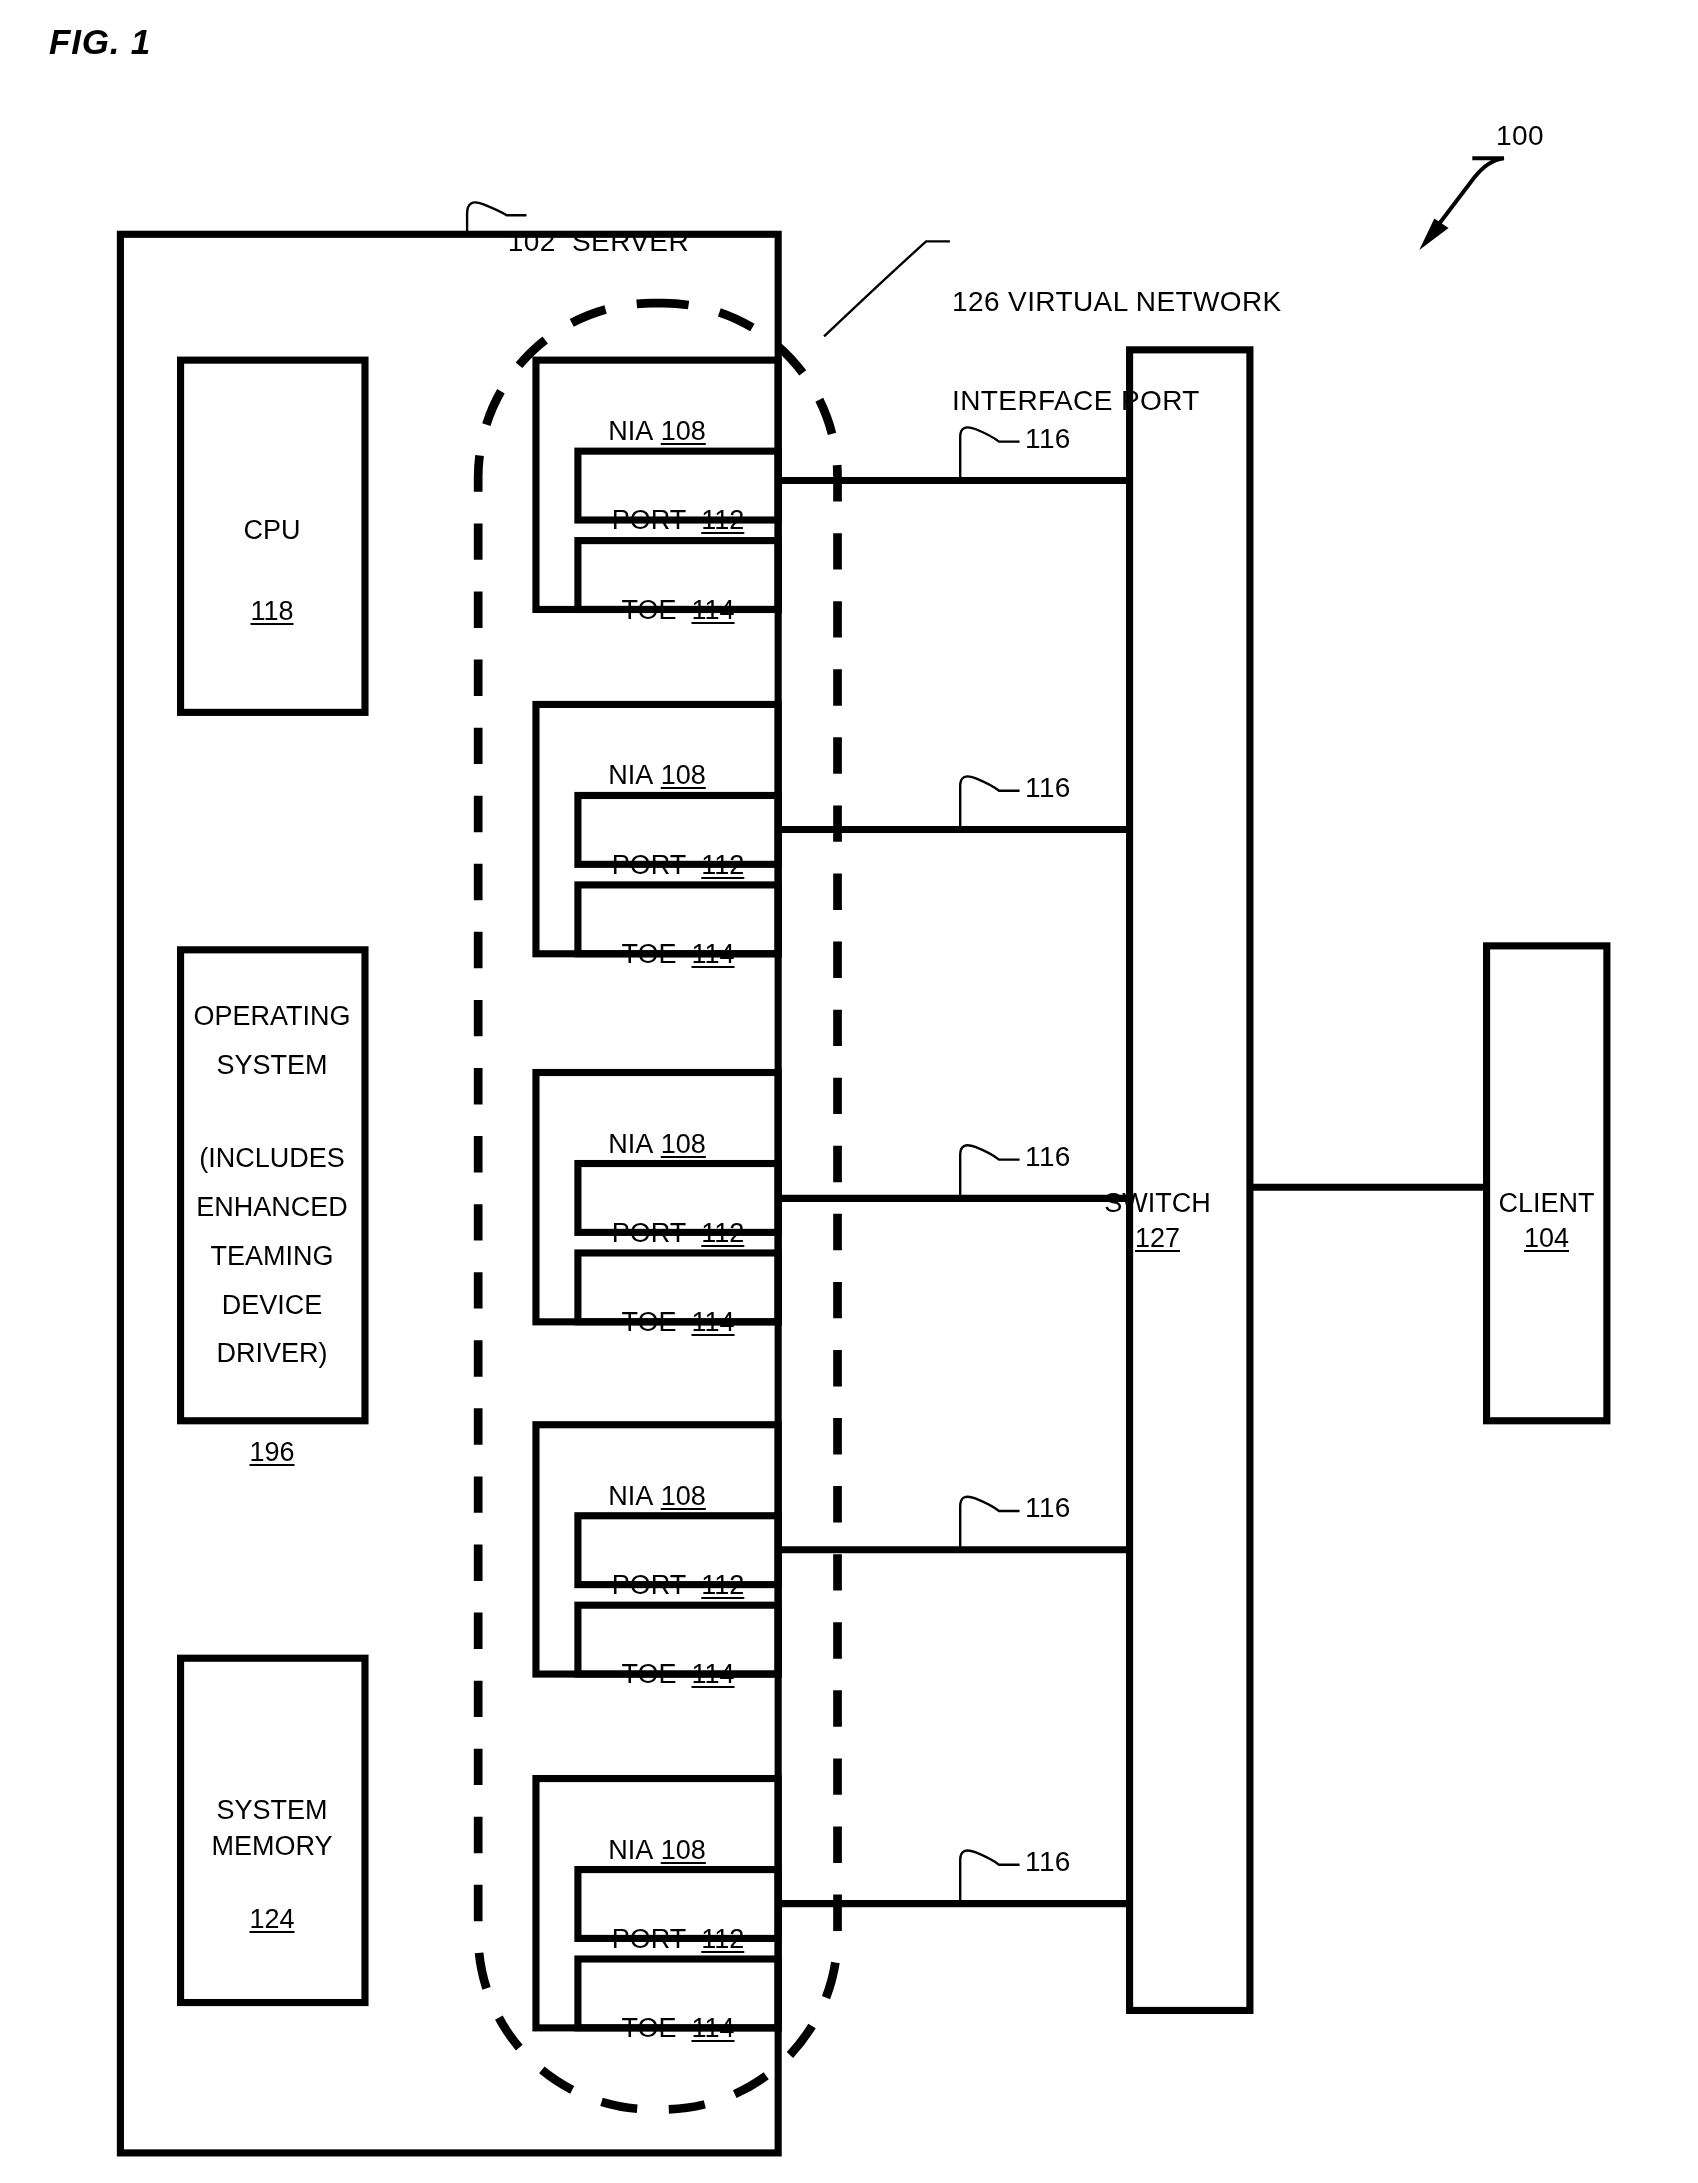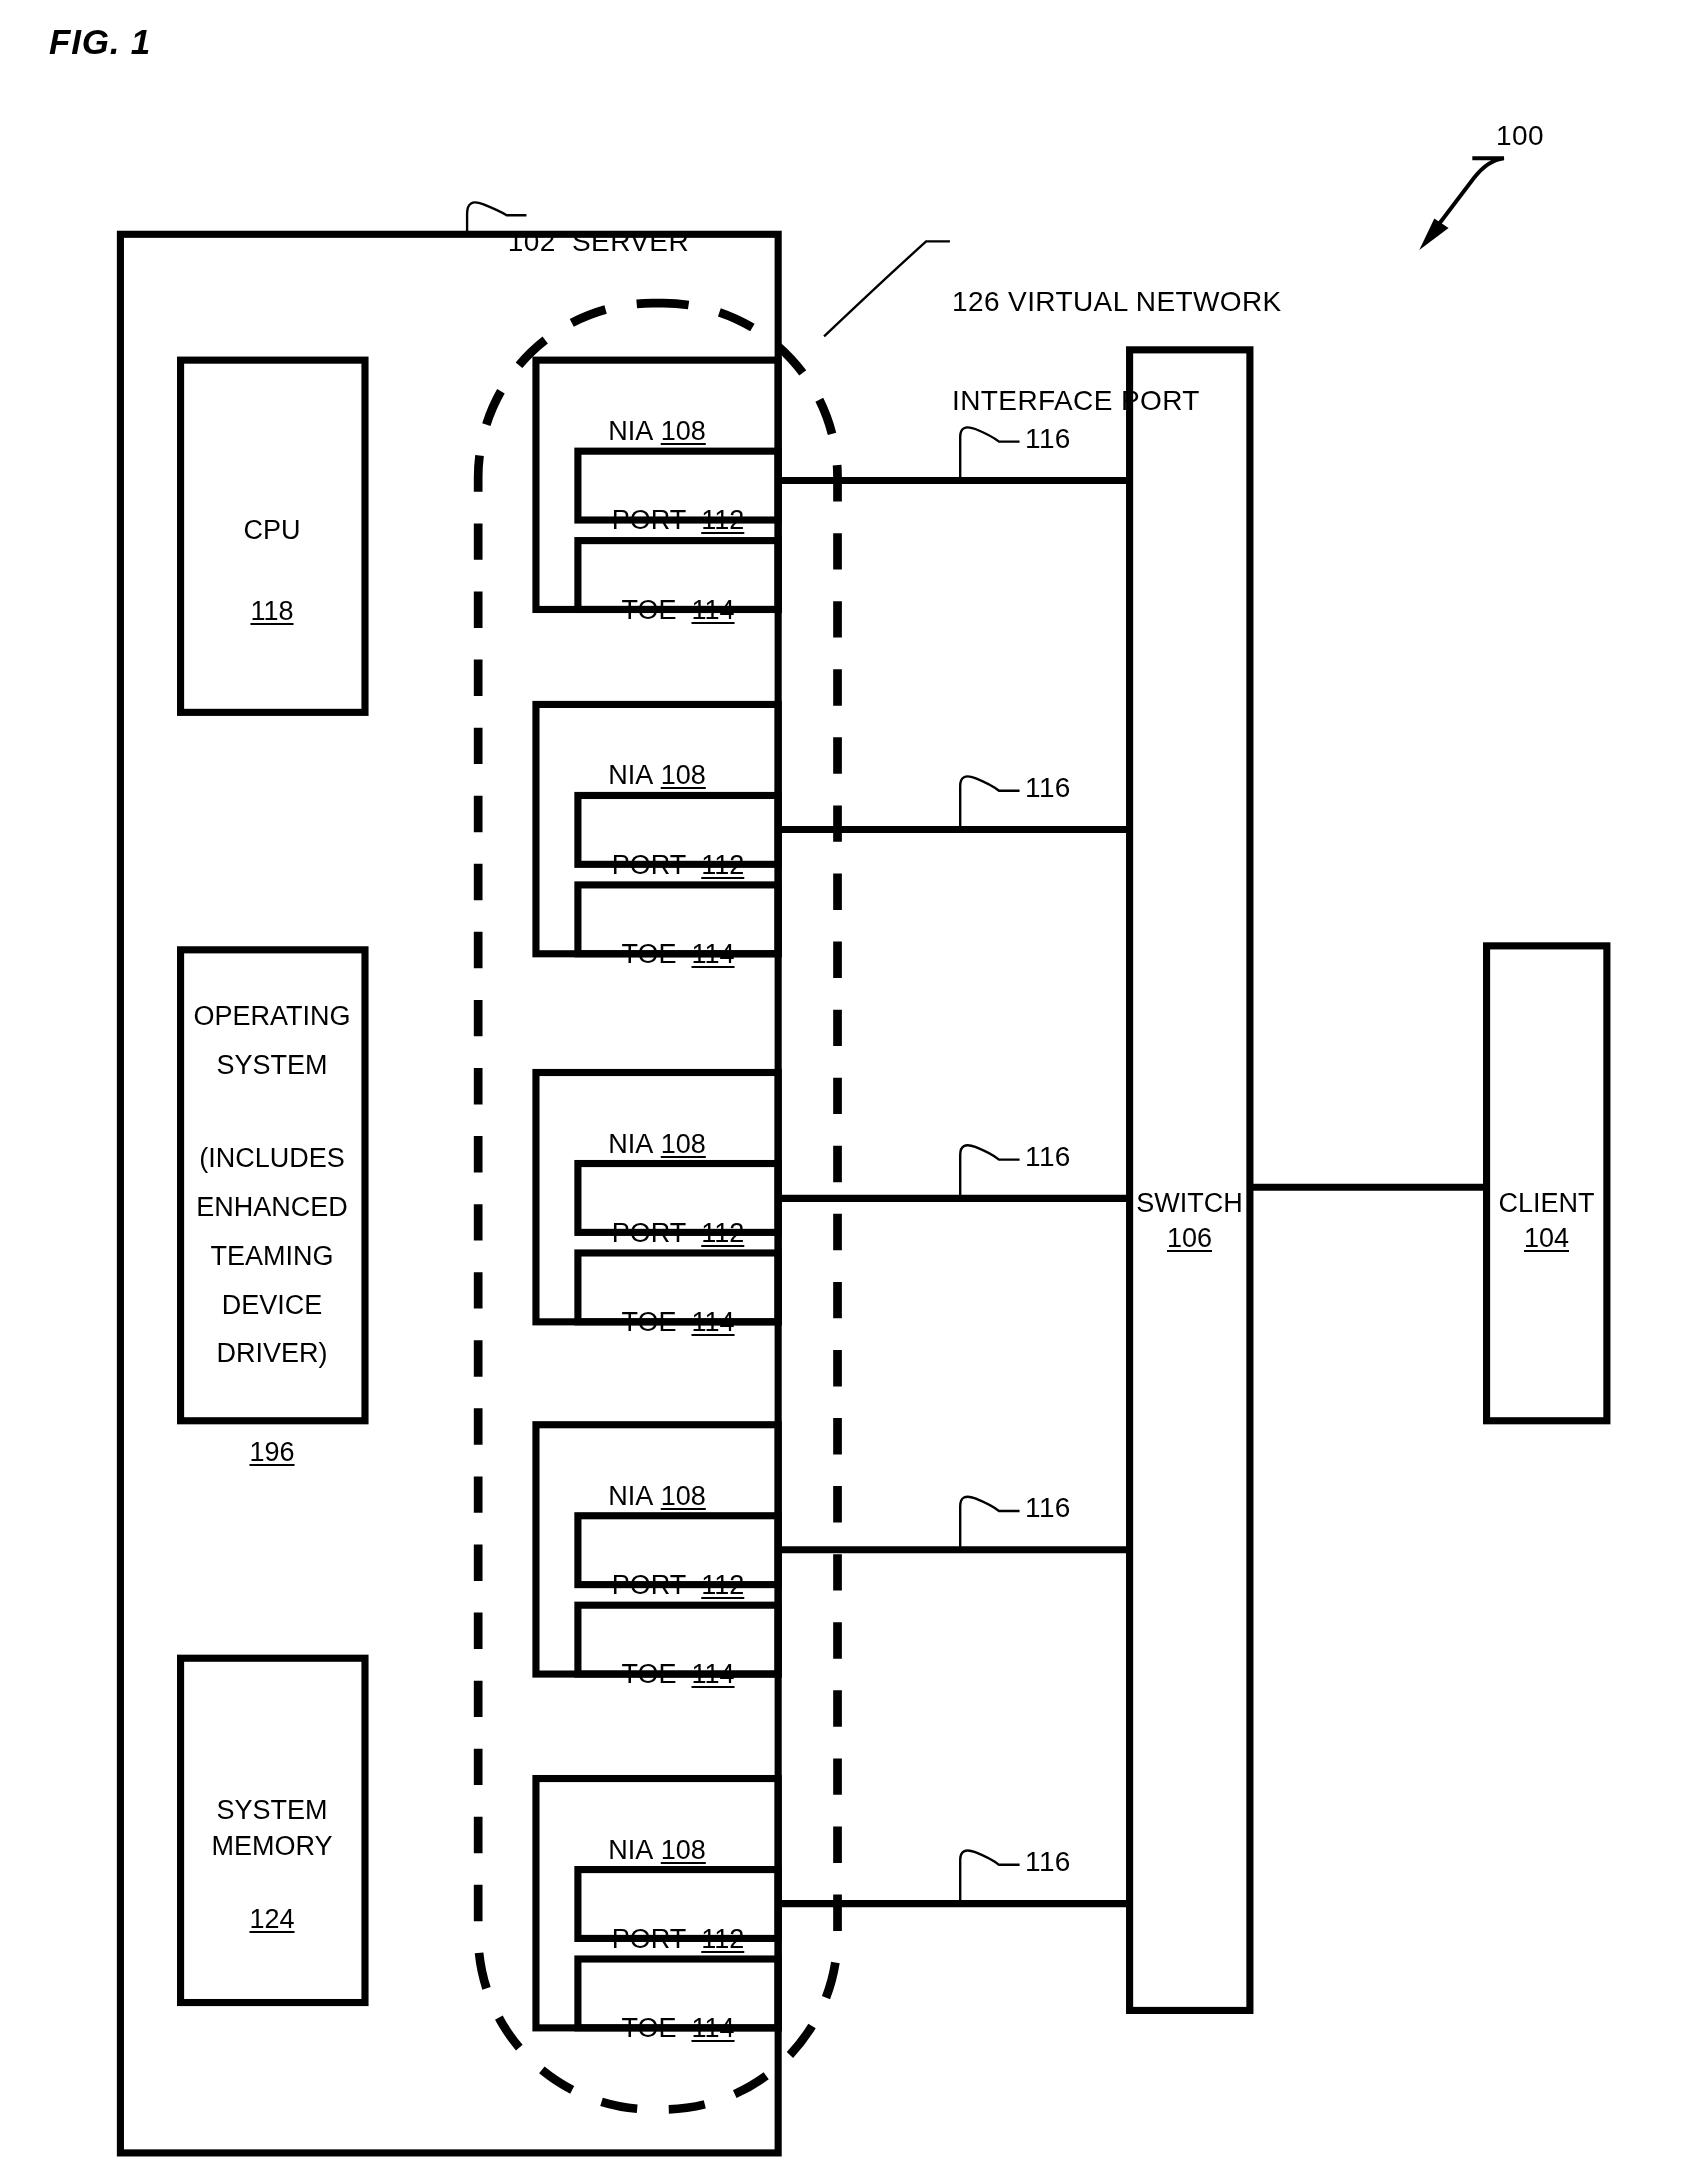--- a/index.html
+++ b/index.html
@@ -191,24 +191,24 @@
     <div class="ctr"><span>NIA</span><span>&nbsp;</span><span class="u">108</span></div>
   </div>
   <div class="boxtext" style="left:578px;top:1870px;width:200px;height:69px;">
     <div class="ctr"><span>PORT</span><span>&nbsp;&nbsp;</span><span class="u">112</span></div>
   </div>
   <div class="boxtext" style="left:578px;top:1959px;width:200px;height:69px;">
     <div class="ctr"><span>TOE</span><span>&nbsp;&nbsp;</span><span class="u">114</span></div>
   </div>
   <div class="ann" style="left:1025px;top:1845px;">116</div>
 
-  <div class="boxtext" style="left:1120px;top:1142px;width:139px;height:87px;">
+  <div class="boxtext" style="left:1088px;top:1142px;width:139px;height:87px;">
     <div class="col">
       <div>SWITCH</div>
-      <div class="u">106</div>
+      <div class="u">127</div>
     </div>
   </div>
 
   <div class="boxtext" style="left:1477px;top:1142px;width:139px;height:87px;">
     <div class="col">
       <div>CLIENT</div>
       <div class="u">104</div>
     </div>
   </div>
 

